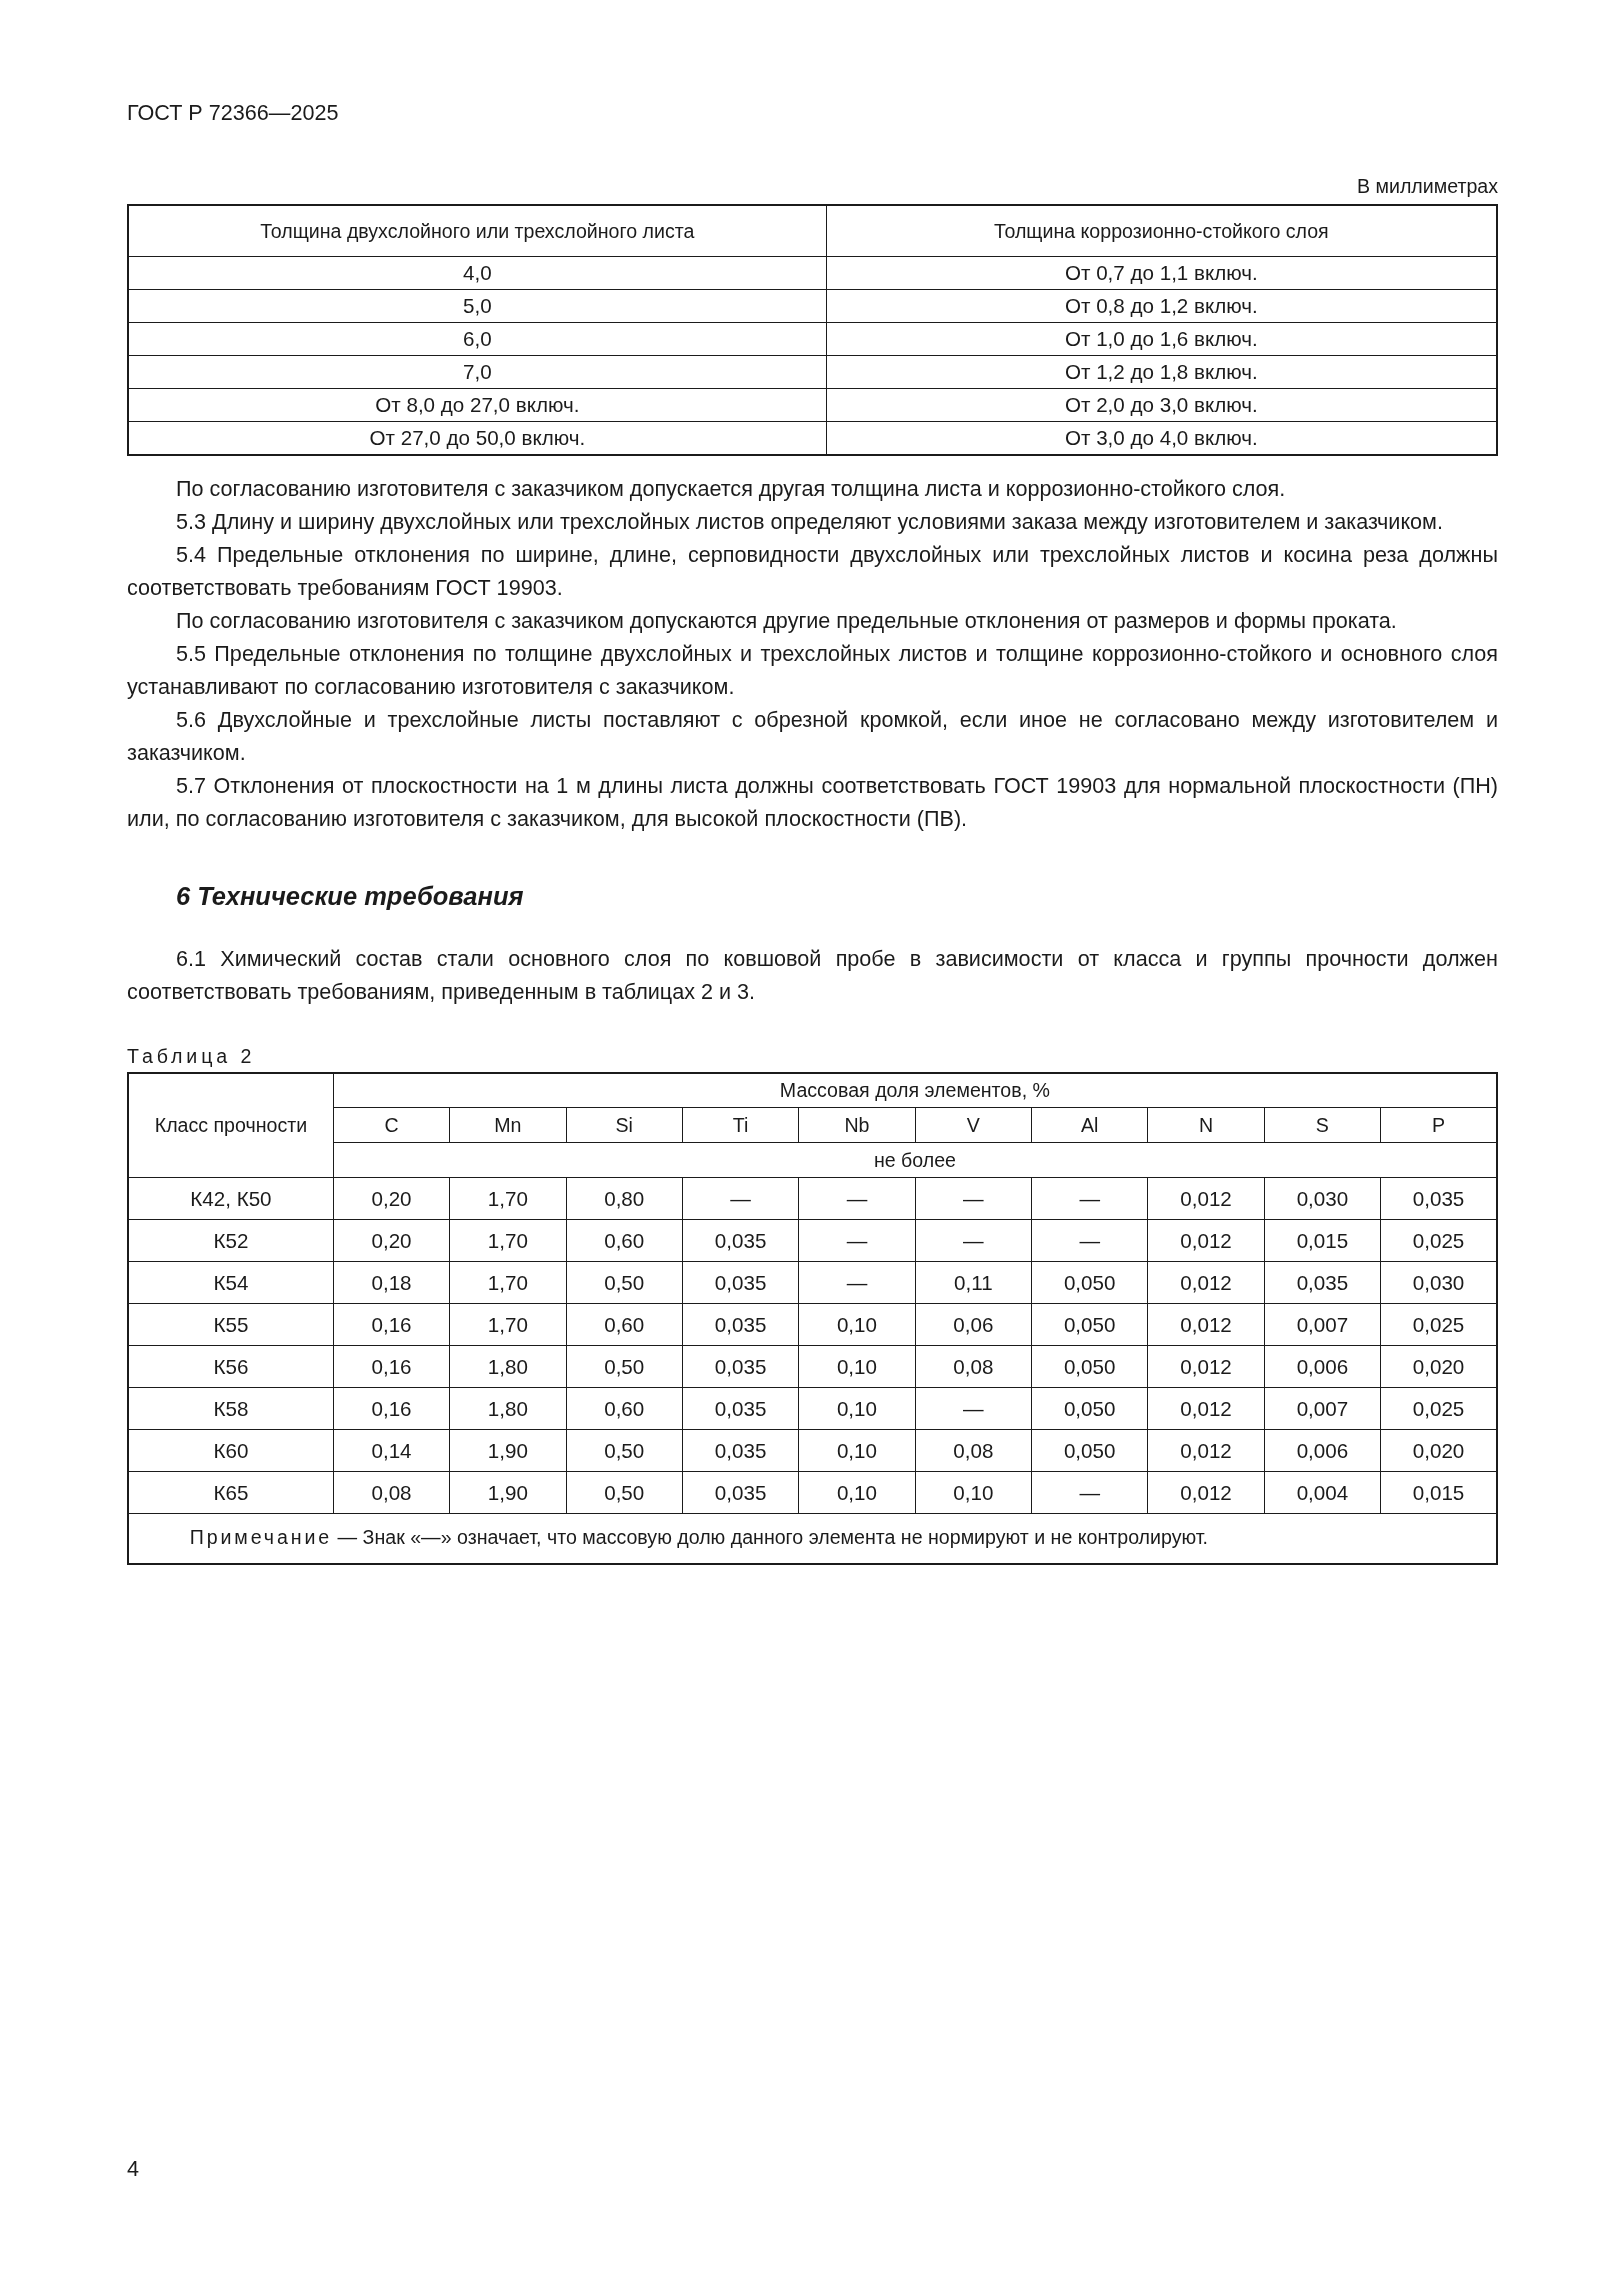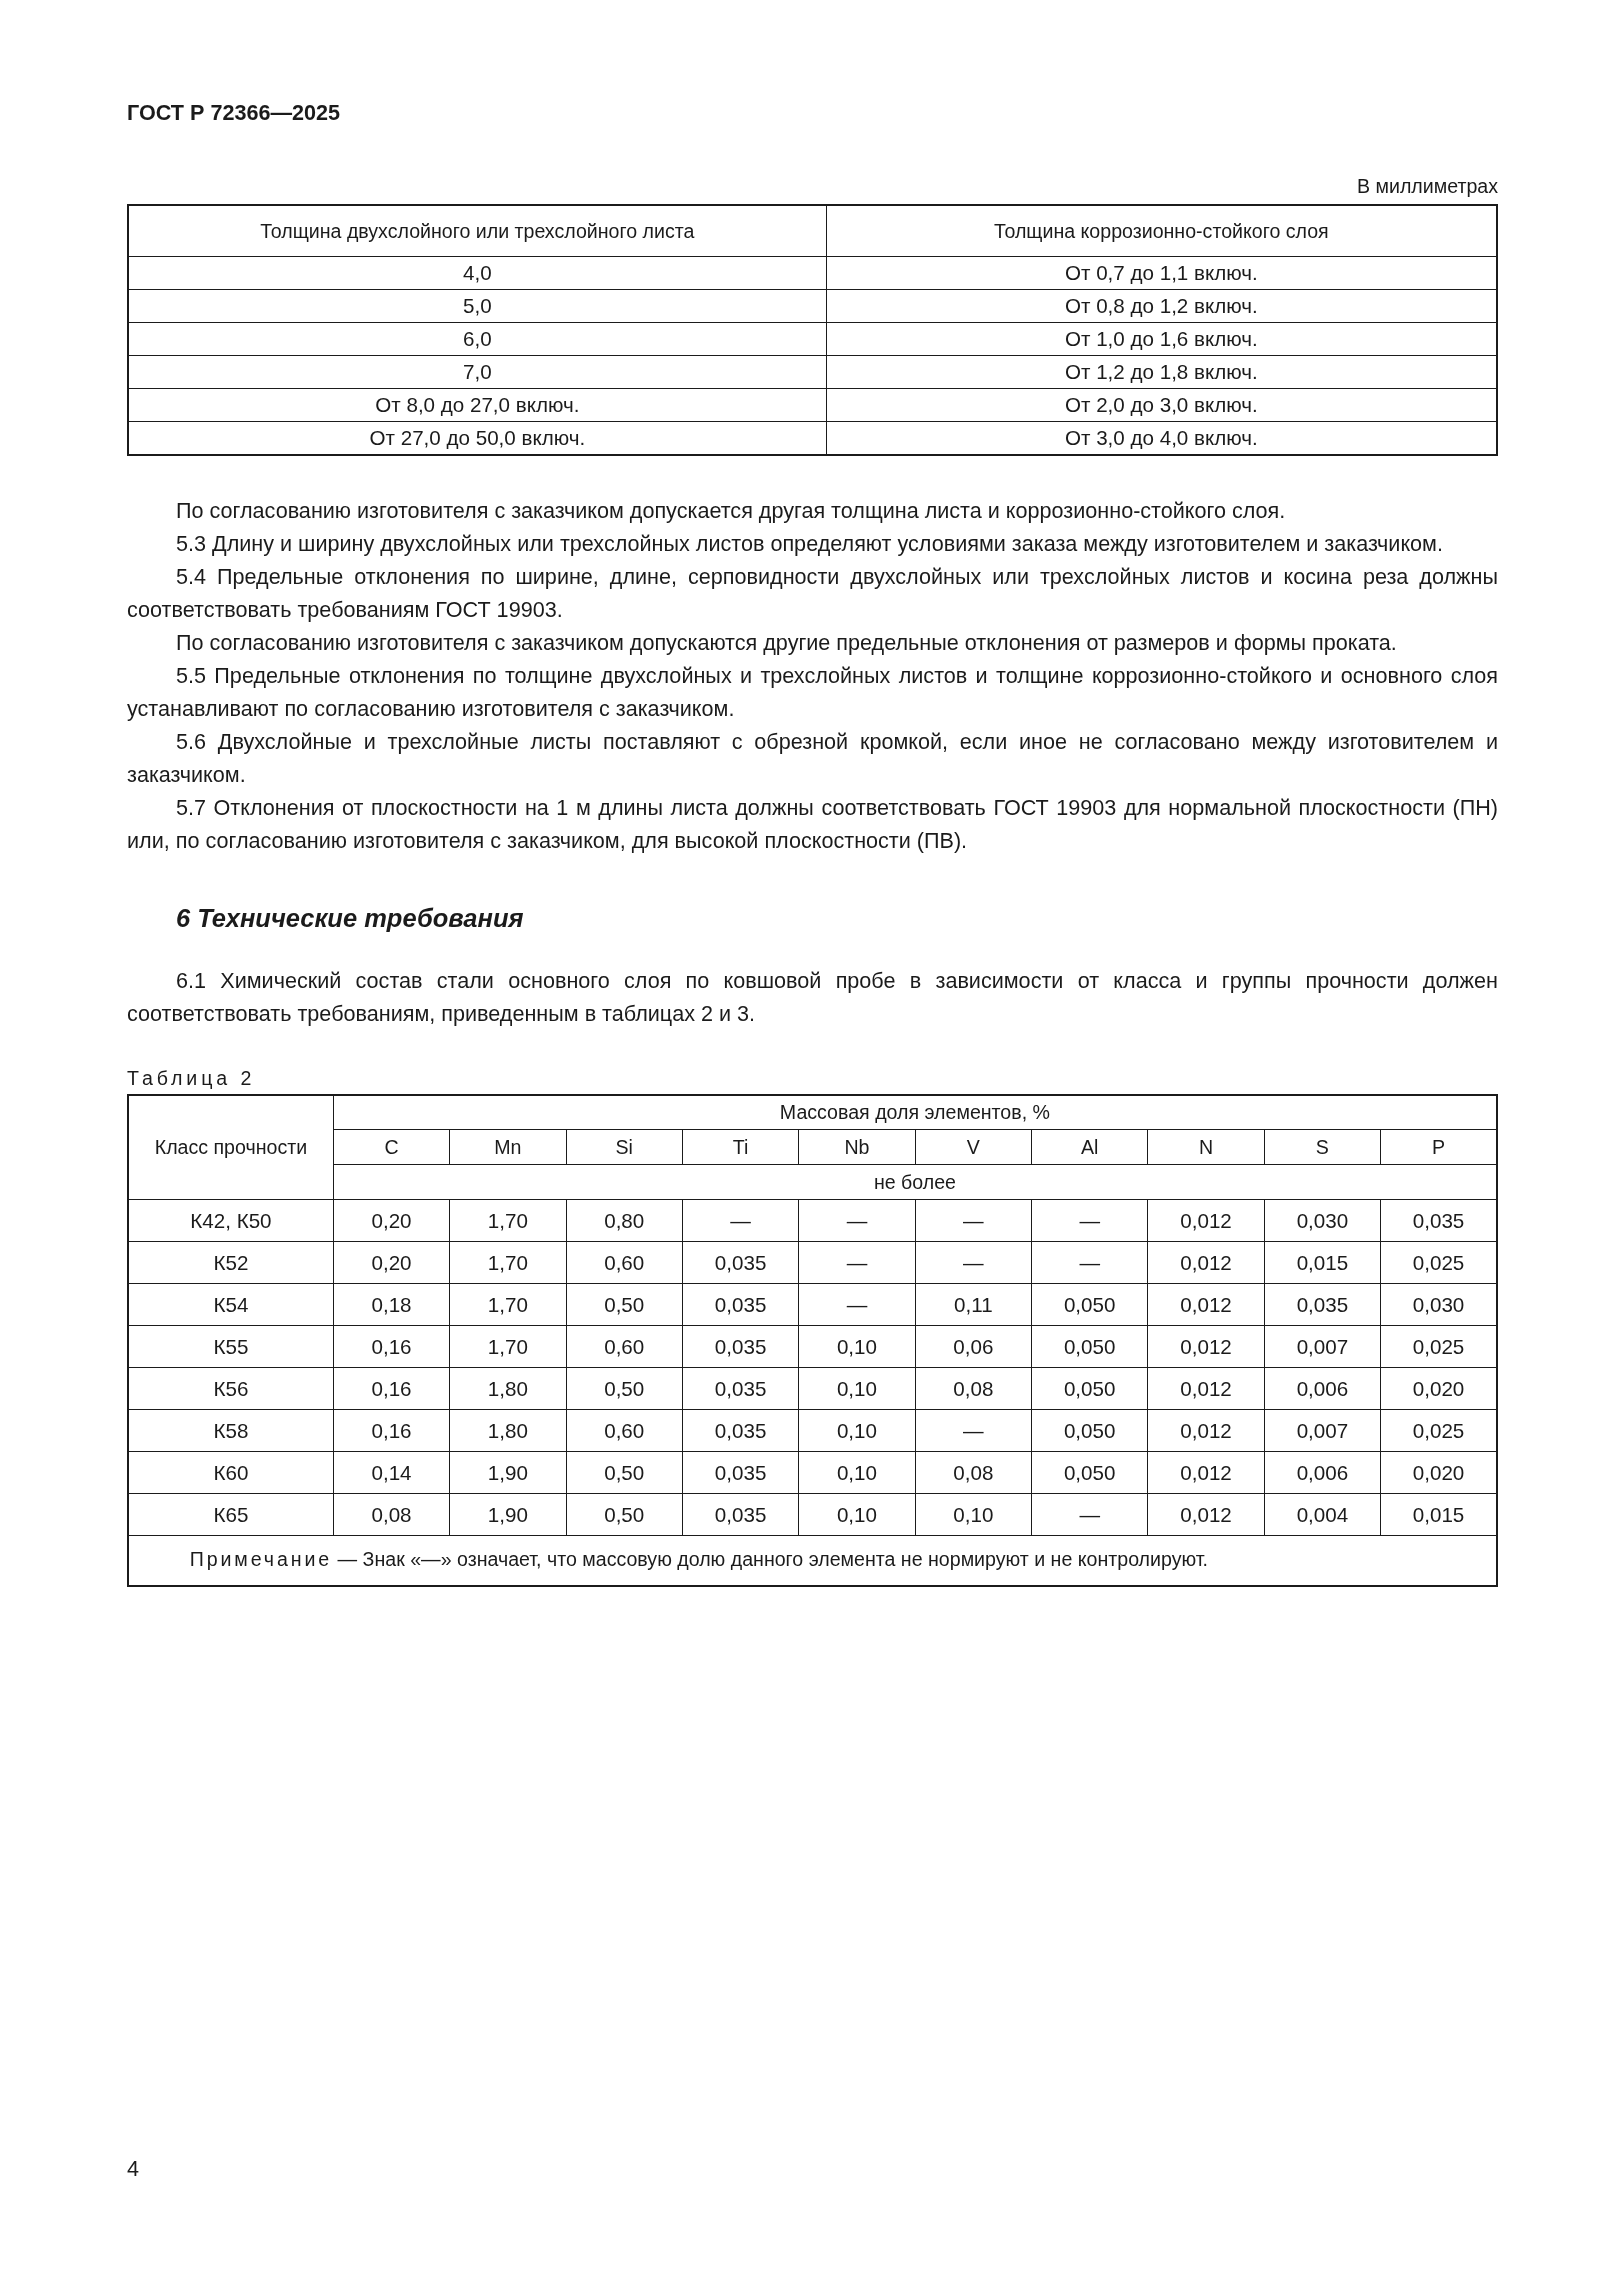--- a/index.html
+++ b/index.html
@@ -9,21 +9,21 @@
     height: 2293px;
     position: relative;
     font-family: "Liberation Sans", sans-serif;
     color: #1b1b1b;
   }
   .page {
     padding: 100px 123px 0 127px;
   }
   .doc-header {
     font-size: 21.6px;
-    font-weight: bold;
+    font-weight: normal;
     margin-bottom: 49px;
   }
   .table-label {
     font-size: 19.6px;
     letter-spacing: 3.9px;
     margin-bottom: 3.9px;
   }
   .units {
     font-size: 19.6px;
     text-align: right;
@@ -41,21 +41,21 @@
     text-align: center;
     vertical-align: middle;
   }
   
   .t1 th { height: 52px; padding: 3.9px 9.8px; }
   .t1 td { height: 33px; padding: 2.9px 9.8px; font-size: 20.6px; }
   .t1 col.c1 { width: 51%; }
   .t1 col.c2 { width: 49%; }
   
   .body-text {
-    margin-top: 38px;
+    margin-top: 16px;
     font-size: 21.6px;
     line-height: 33px;
     text-align: justify;
   }
   .body-text p { text-indent: 49px; }
   .section-heading {
     font-size: 25.5px;
     font-weight: bold;
     margin: 47px 0 31px 49px;
     font-style: italic;

